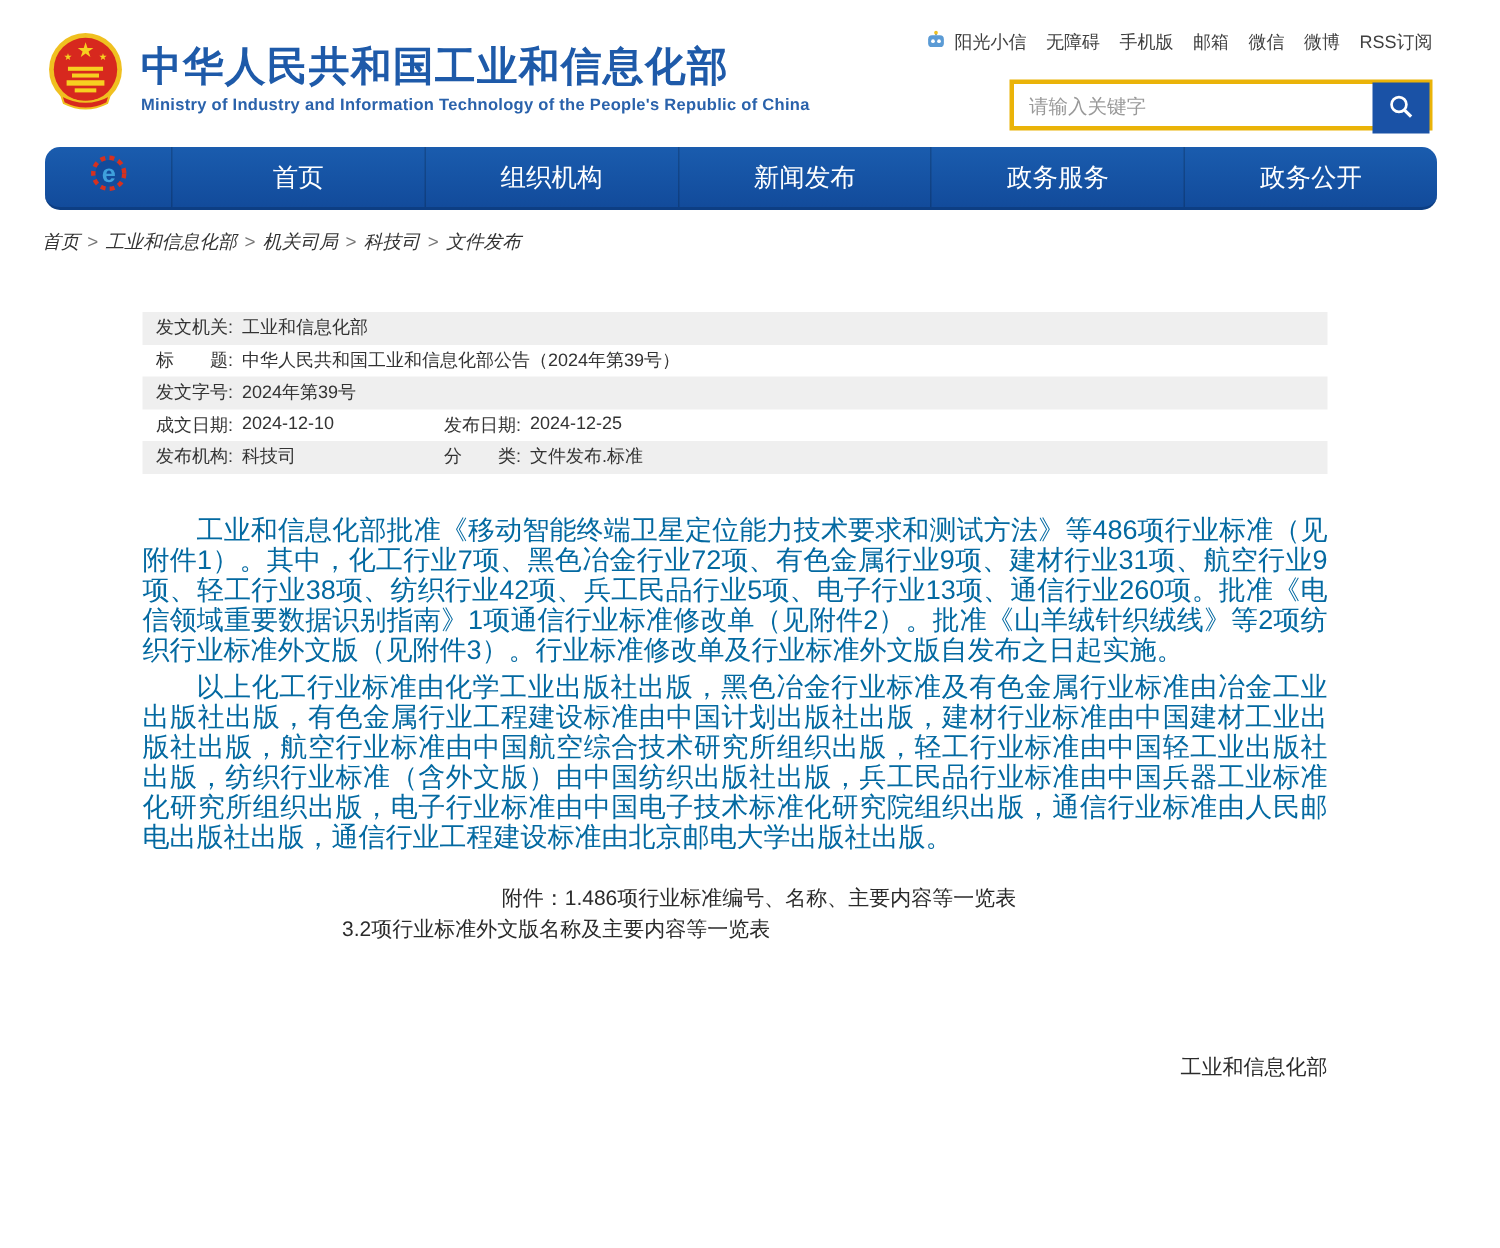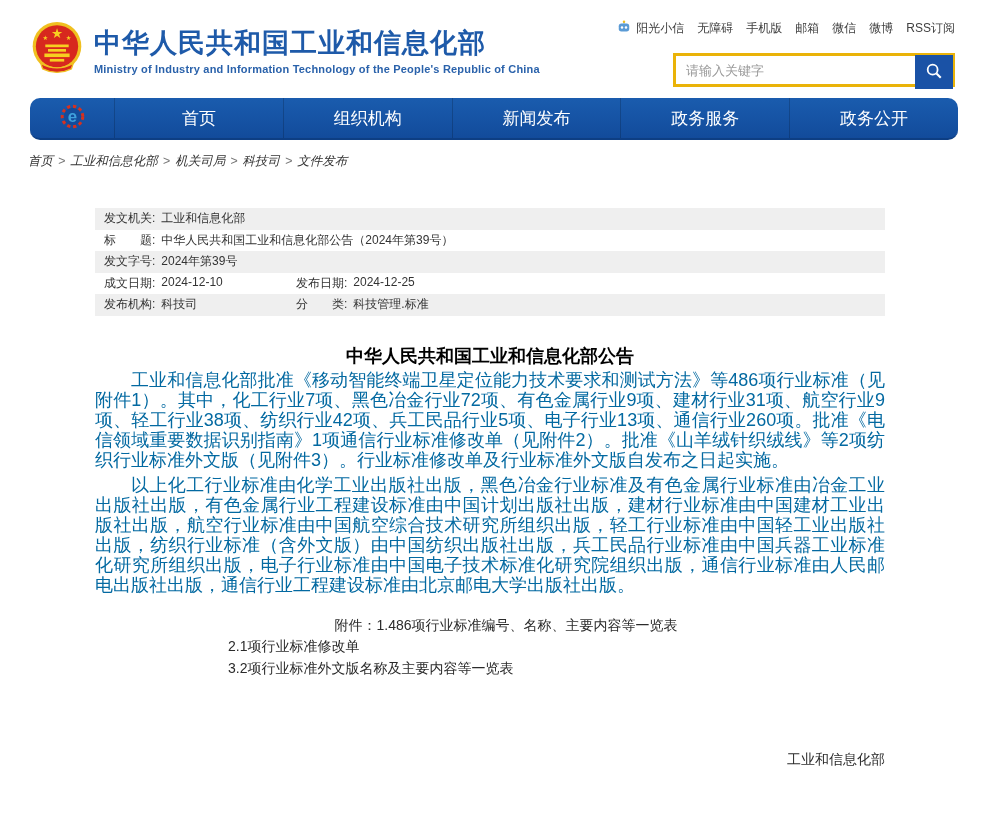--- a/index.html
+++ b/index.html
@@ -175,42 +175,38 @@
           <span class="meta-value">2024-12-25</span>
         </div>
       </div>
       <div class="meta-row gray">
         <div class="meta-cell w">
           <span class="meta-label">发布机构:</span>
           <span class="meta-value">科技司</span>
         </div>
         <div class="meta-cell">
           <span class="meta-label">分　　类:</span>
-          <span class="meta-value">科技管理.标准</span>
+          <span class="meta-value">文件发布.标准</span>
         </div>
       </div>
     </div>
 
     <div class="doc-title">
-      <div>中华人民共和国工业和信息化部公告</div>
     </div>
 
     <div class="body-text">
       <p>工业和信息化部批准《移动智能终端卫星定位能力技术要求和测试方法》等486项行业标准（见附件1）。其中，化工行业7项、黑色冶金行业72项、有色金属行业9项、建材行业31项、航空行业9项、轻工行业38项、纺织行业42项、兵工民品行业5项、电子行业13项、通信行业260项。批准《电信领域重要数据识别指南》1项通信行业标准修改单（见附件2）。批准《山羊绒针织绒线》等2项纺织行业标准外文版（见附件3）。行业标准修改单及行业标准外文版自发布之日起实施。</p>
       <p>以上化工行业标准由化学工业出版社出版，黑色冶金行业标准及有色金属行业标准由冶金工业出版社出版，有色金属行业工程建设标准由中国计划出版社出版，建材行业标准由中国建材工业出版社出版，航空行业标准由中国航空综合技术研究所组织出版，轻工行业标准由中国轻工业出版社出版，纺织行业标准（含外文版）由中国纺织出版社出版，兵工民品行业标准由中国兵器工业标准化研究所组织出版，电子行业标准由中国电子技术标准化研究院组织出版，通信行业标准由人民邮电出版社出版，通信行业工程建设标准由北京邮电大学出版社出版。</p>
     </div>
 
     <div class="attachments">
       <div class="att-line1">
         <span>附件：</span><a>1.486项行业标准编号、名称、主要内容等一览表</a>
       </div>
       <div class="att-indent">
-        <a>2.1项行业标准修改单</a>
-      </div>
-      <div class="att-indent">
         <a>3.2项行业标准外文版名称及主要内容等一览表</a>
       </div>
     </div>
 
     <div class="signature">
       <div class="sig-org">工业和信息化部</div>
 
     </div>
 
   </div>

